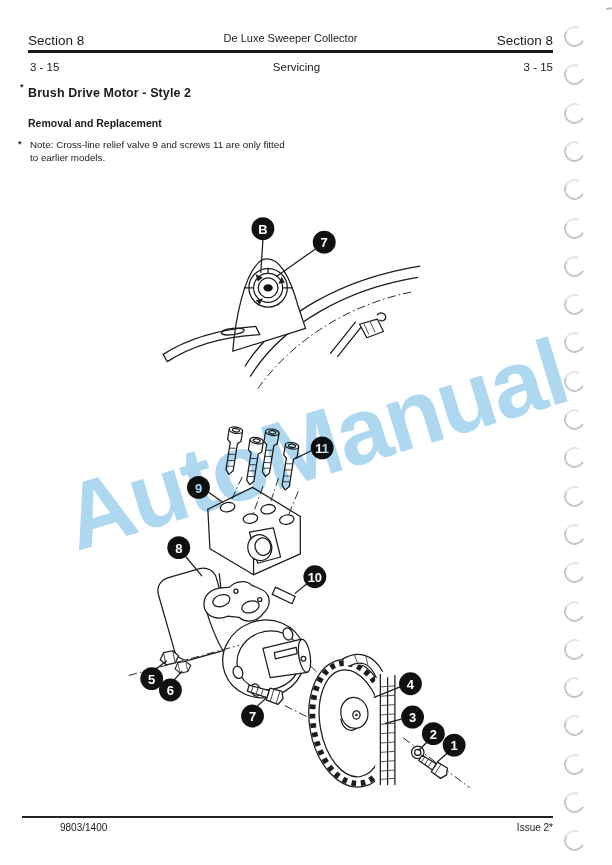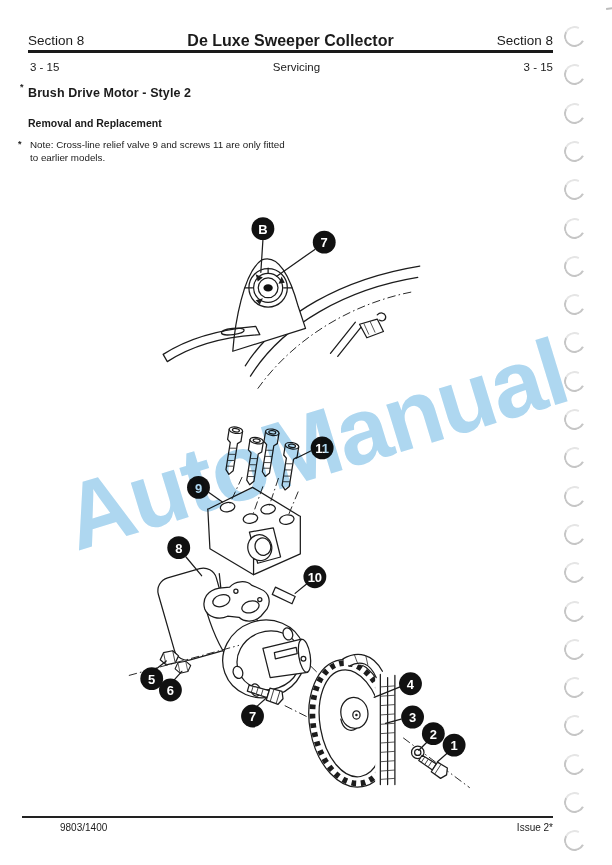--- a/index.html
+++ b/index.html
@@ -1,21 +1,21 @@
 <!DOCTYPE html>
 <html><head>
 <meta charset="utf-8">
 <style>
   html,body{margin:0;padding:0;background:#e8e8e8;}
   #page{position:relative;width:612px;height:865px;background:#ffffff;overflow:hidden;
         font-family:"Liberation Sans", sans-serif;color:#1b1b1b;padding-left:24px;}
   .abs{position:absolute;}
   
   .hdr-row1{top:32px;left:28px;width:525px;height:18px;font-size:13.5px;}
-  .hdr-center{left:0;right:0;text-align:center;font-weight:bold;font-size:16px;top:0;}
+  .hdr-center{left:0;right:0;text-align:center;font-weight:normal;font-size:11px;top:0;}
   .hdr-right{right:0;top:1px;}
   .rule-thick{top:50px;left:28px;width:525px;height:2.6px;background:#1a1a1a;}
   .hdr-row2{top:61px;left:28px;width:525px;height:15px;font-size:11.5px;}
   .sub-center{left:12px;right:0;text-align:center;top:0;}
   .sub-right{right:0;top:0;}
   .title-star{top:82px;left:20px;font-size:9px;font-weight:bold;}
   .page-title{top:86px;left:28px;font-size:12.5px;font-weight:bold;letter-spacing:.1px;}
   .subtitle{top:117px;left:28px;font-size:10.5px;font-weight:bold;}
   .note-star{top:139px;left:18px;font-size:9px;font-weight:bold;}
   .note{top:139px;left:30px;width:292px;font-size:9.8px;line-height:12.5px;}

